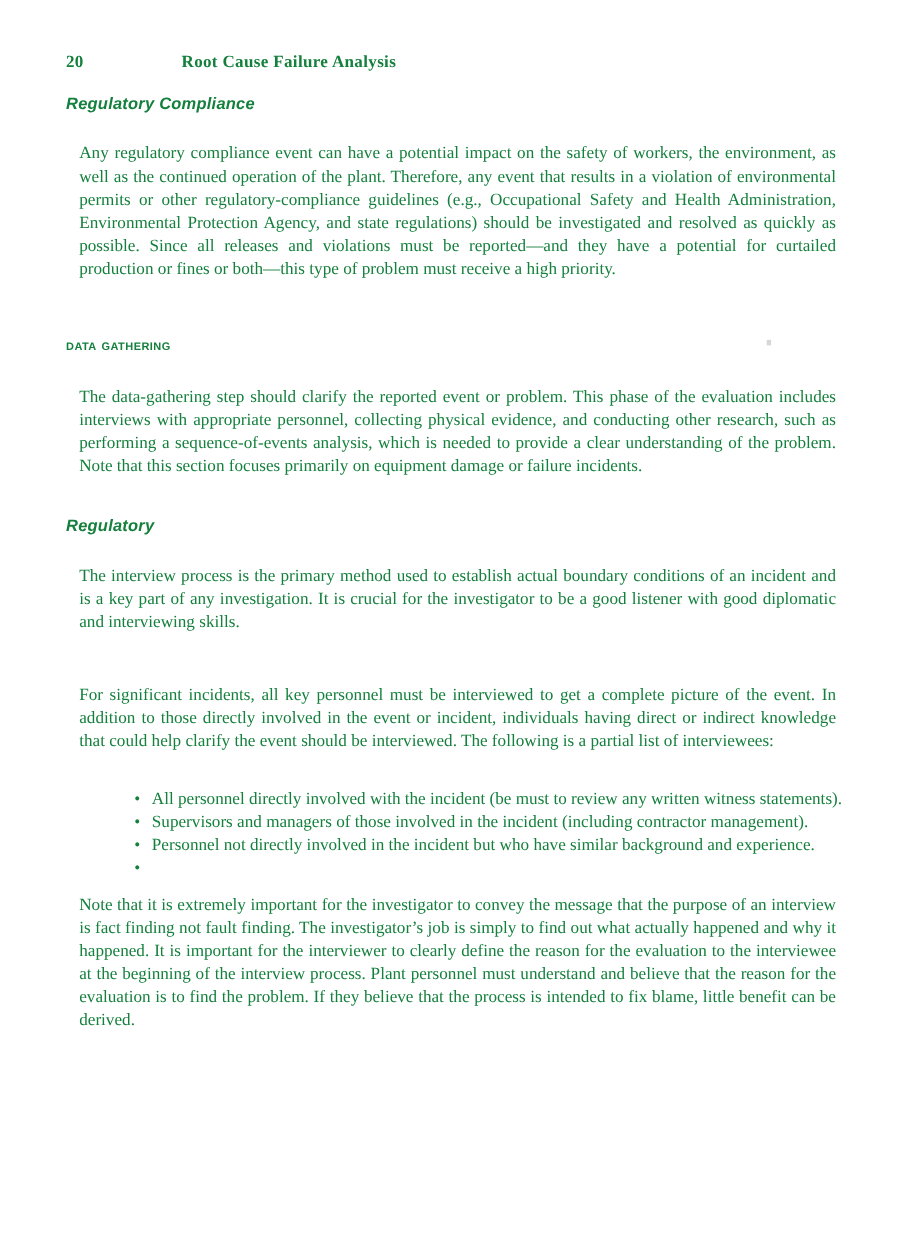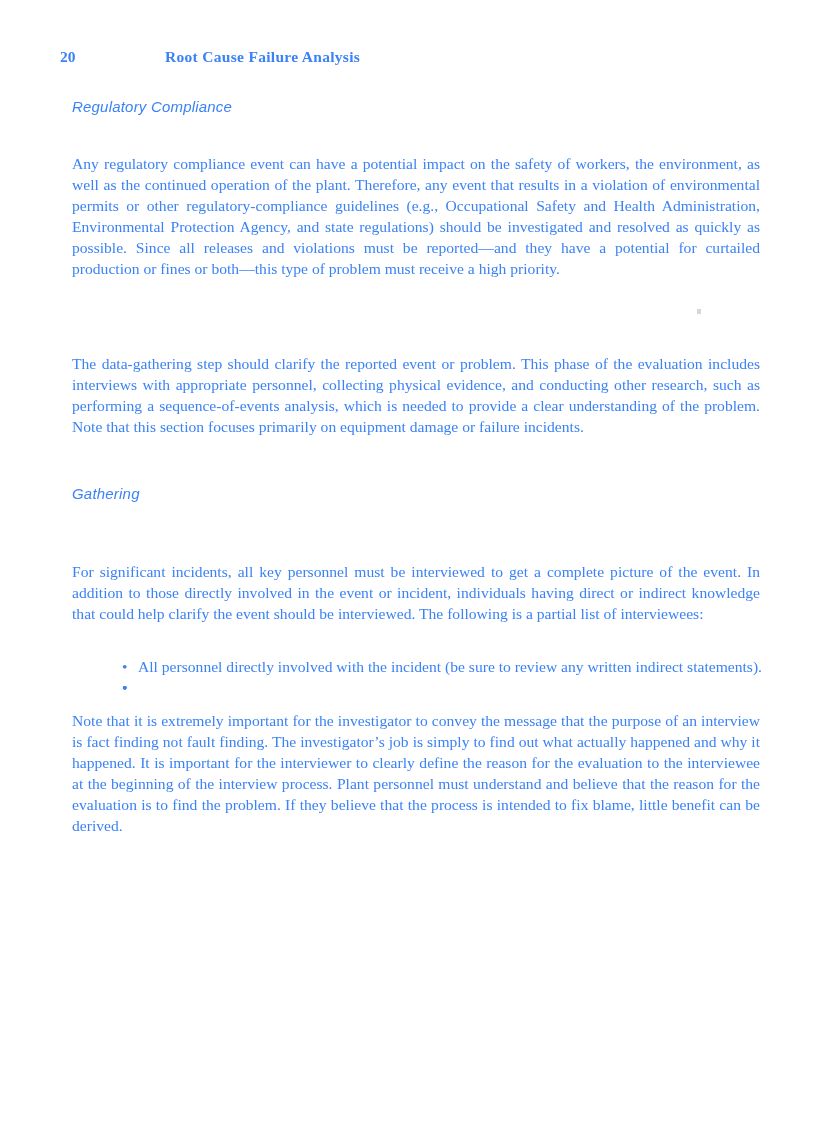--- a/index.html
+++ b/index.html
@@ -7,21 +7,21 @@
     padding: 0;
     background: #ffffff;
   }
   .page {
     position: relative;
     width: 816px;
     height: 942px;
     background: #ffffff;
     overflow: hidden;
     font-family: "Liberation Serif", "DejaVu Serif", serif;
-    color: #3b82f6;
+    color: #15803d;
     -webkit-font-smoothing: none;
   }
 
   
   .running-head {
     position: absolute;
     left: 60px;
     top: 48px;
     width: 712px;
     height: 22px;
@@ -45,25 +45,25 @@
   .column {
     position: absolute;
     left: 60px;
     top: 84px;
     width: 712px;
   }
 
   
   h2.sub-head {
     font-family: "Liberation Sans", "DejaVu Sans", sans-serif;
-    font-weight: normal;
+    font-weight: bold;
     font-style: italic;
     font-size: 15px;
     letter-spacing: 0.2px;
-    margin: 12px;
+    margin: 0;
     padding: 0;
     line-height: 21px;
   }
   h2.section-head {
     font-family: "Liberation Sans", "DejaVu Sans", sans-serif;
     font-weight: bold;
     font-style: normal;
     font-size: 14.5px;
     font-variant: small-caps;
     text-transform: lowercase;
@@ -144,46 +144,50 @@
 
   <div class="column">
 
     <h2 class="sub-head">Regulatory Compliance</h2>
     <div class="gap-after-subhead"></div>
 
     <p class="body">Any regulatory compliance event can have a potential impact on the safety of workers, the environment, as well as the continued operation of the plant. Therefore, any event that results in a violation of environmental permits or other regulatory-compliance guidelines (e.g., Occupational Safety and Health Administration, Environmental Protection Agency, and state regulations) should be investigated and resolved as quickly as possible. Since all releases and violations must be reported—and they have a potential for curtailed production or fines or both—this type of problem must receive a high priority.</p>
 
     <div class="gap-section-before"></div>
 
+    <h2 class="section-head">Data Gathering</h2>
     <div class="gap-after-sectionhead"></div>
 
     <p class="body">The data-gathering step should clarify the reported event or problem. This phase of the evaluation includes interviews with appropriate personnel, collecting physical evidence, and conducting other research, such as performing a sequence-of-events analysis, which is needed to provide a clear understanding of the problem. Note that this section focuses primarily on equipment damage or failure incidents.</p>
 
     <div class="gap-head-before"></div>
 
-    <h2 class="sub-head">Gathering</h2>
+    <h2 class="sub-head">Regulatory</h2>
     <div class="gap-after-subhead"></div>
 
+    <p class="body">The interview process is the primary method used to establish actual boundary conditions of an incident and is a key part of any investigation. It is crucial for the investigator to be a good listener with good diplomatic and interviewing skills.</p>
 
     <div class="gap-para"></div>
 
     <p class="body">For significant incidents, all key personnel must be interviewed to get a complete picture of the event. In addition to those directly involved in the event or incident, individuals having direct or indirect knowledge that could help clarify the event should be interviewed. The following is a partial list of interviewees:</p>
 
     <div class="gap-list-before"></div>
 
     <ul class="bullets">
       <li>
         <span class="dot">•</span>
-        <span>All personnel directly involved with the incident (be sure to review any written indirect statements).</span>
+        <span>All personnel directly involved with the incident (be must to review any written witness statements).</span>
       </li>
       <li>
         <span class="dot">•</span>
+        <span>Supervisors and managers of those involved in the incident (including contractor management).</span>
       </li>
       <li>
         <span class="dot">•</span>
+        <span>Personnel not directly involved in the incident but who have similar background and experience.</span>
       </li>
       <li>
         <span class="dot">•</span>
       </li>
     </ul>
 
     <div class="gap-list-after"></div>
 
     <p class="body"><span>Note that it is extremely important for the investigator to convey the message that the purpose of an interview is fact finding </span><span class="ital">not</span><span> fault finding. The investigator’s job is simply to find out what actually happened and why it happened. </span><span class="ital">It is important for the interviewer to clearly define the reason for the evaluation to the interviewee at the beginning of the interview process.</span><span> Plant personnel must understand and believe that the reason for the evaluation is to find the problem. If they believe that the process is intended to fix blame, little benefit can be derived.</span></p>
 

